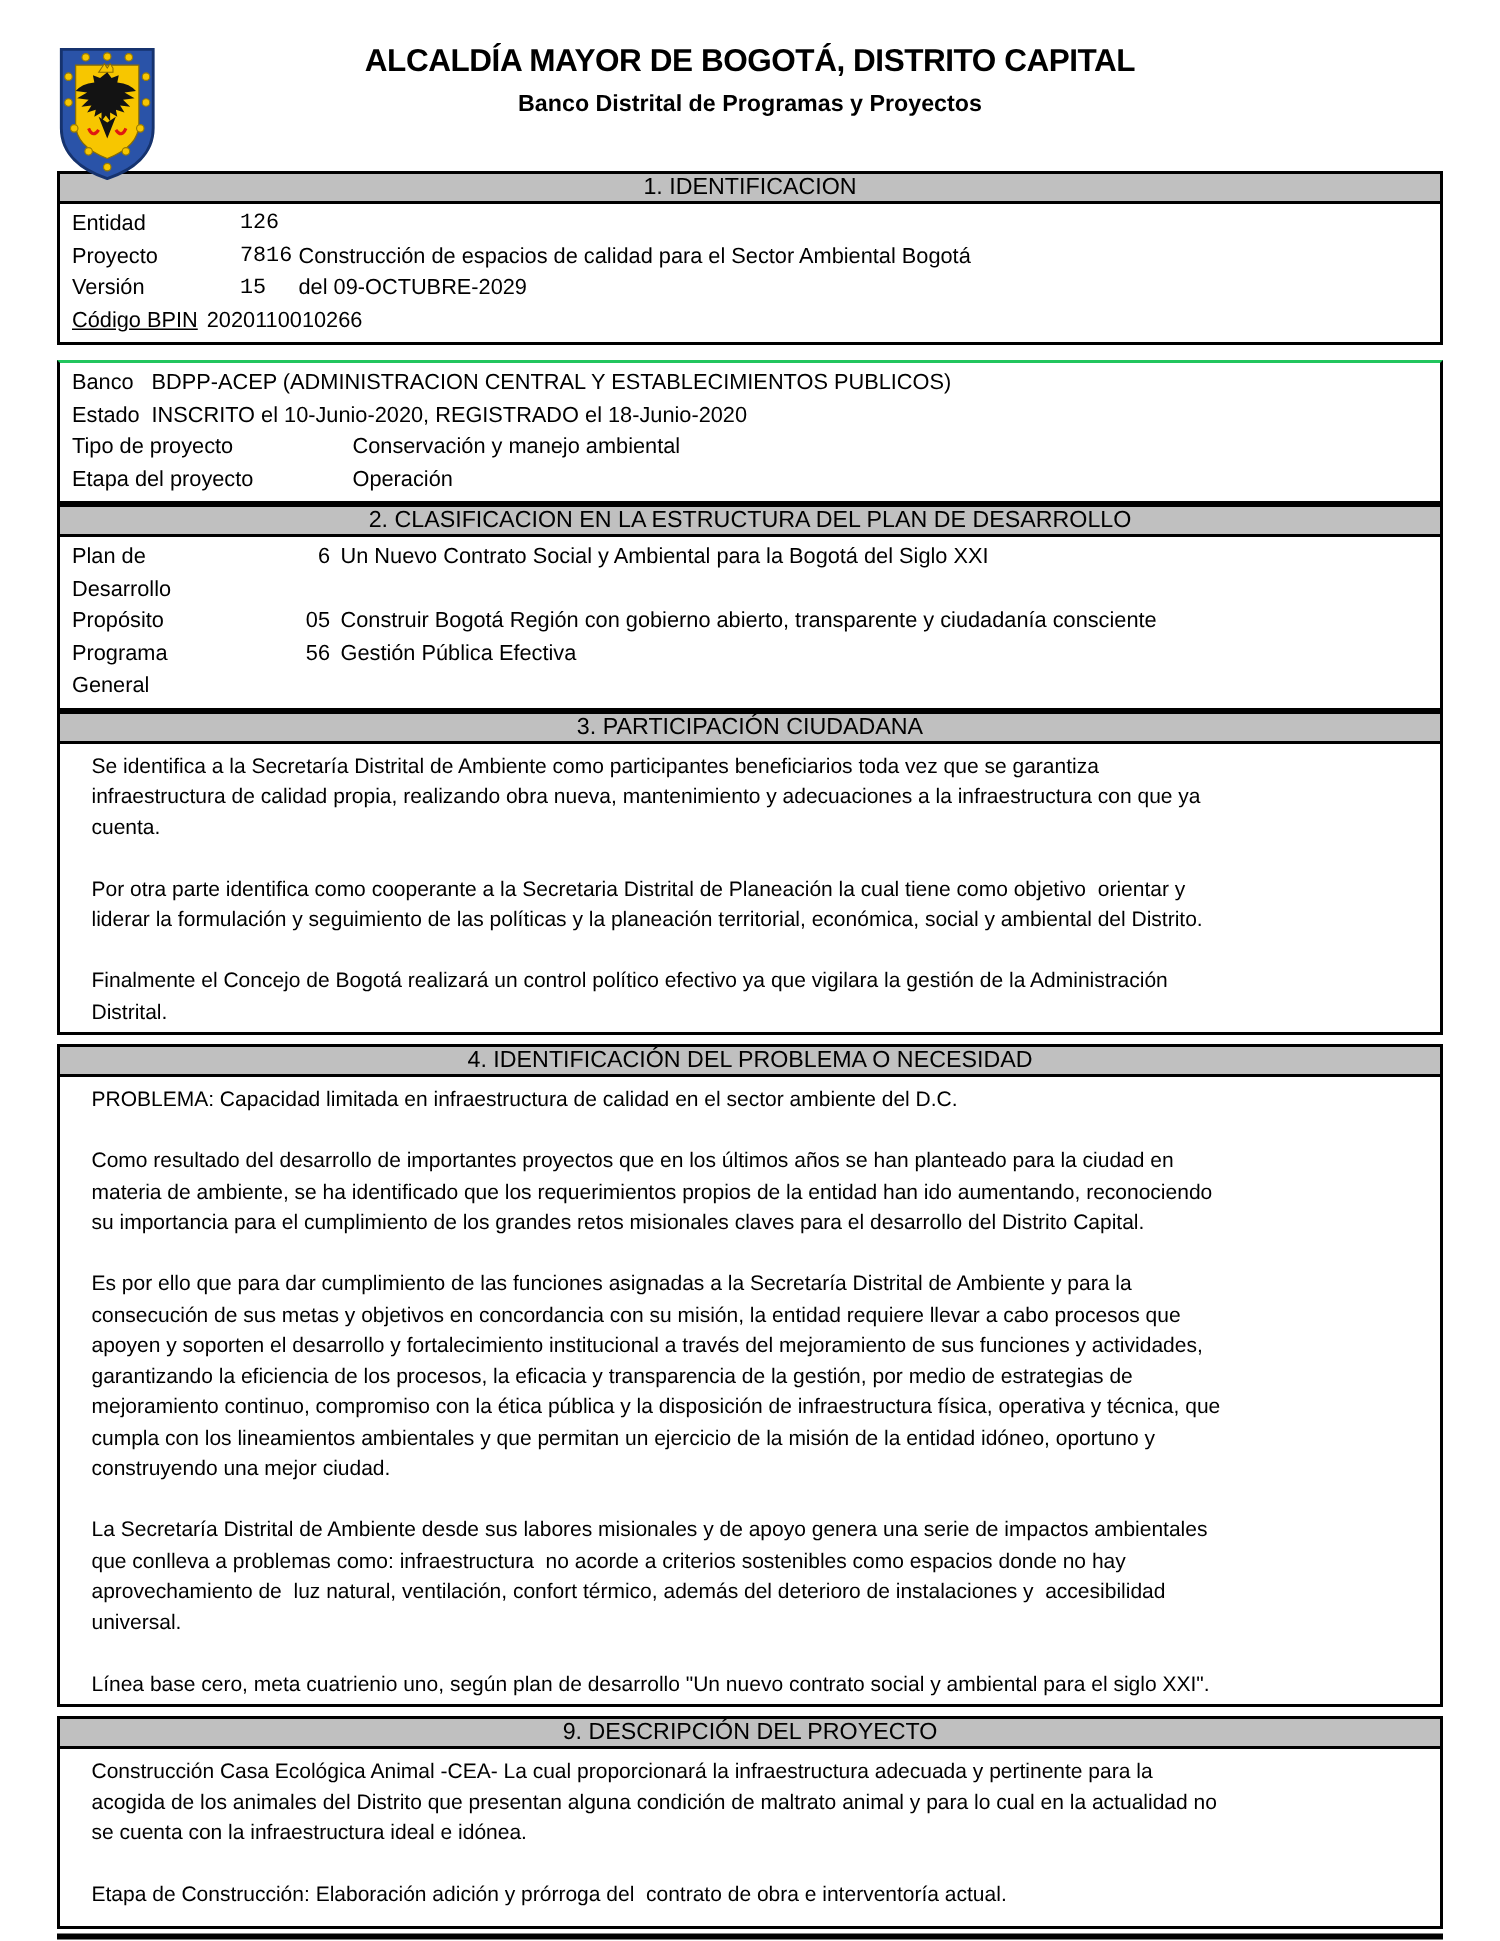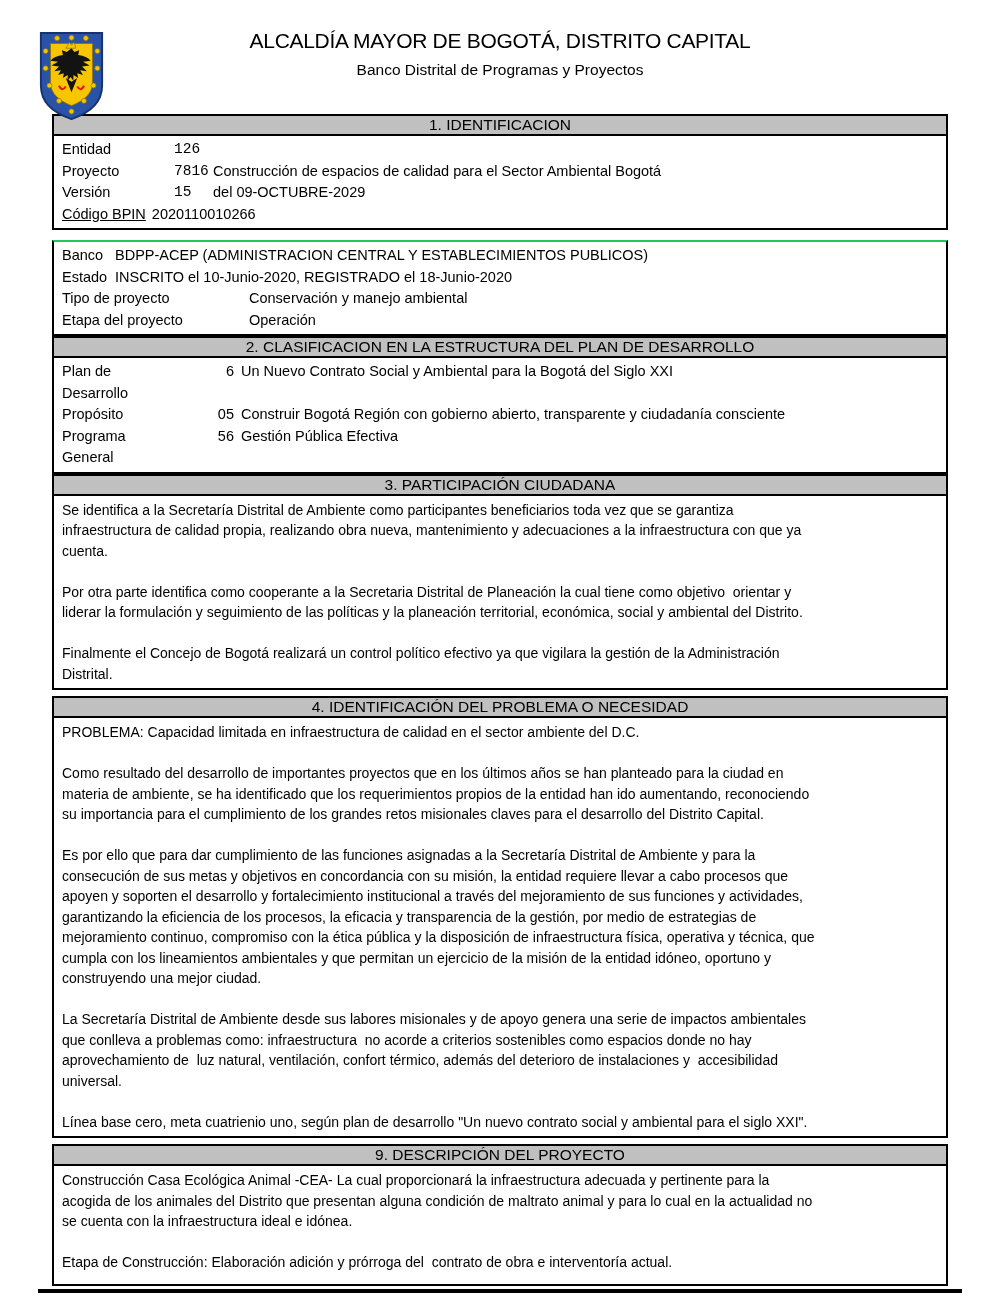--- a/index.html
+++ b/index.html
@@ -3,27 +3,27 @@
 <meta charset="utf-8">
 <style>
   * { margin:0; padding:0; box-sizing:border-box; }
   html,body { background:#ffffff; }
   .page {
     width:1000px; height:1294px; overflow:hidden; position:relative;
     background:#ffffff; color:#000;
     font-family:"Liberation Sans", sans-serif;
   }
   
-  .doc-header { position:relative; height:114px; padding-top:28px; }
+  .doc-header { position:relative; height:114px; padding-top:28px;font-weight:bold; }
   .coat { position:absolute; left:38px; top:30px; width:67px; height:92px; }
   .h-title   { text-align:center; font-size:21px; line-height:26px; letter-spacing:-0.3px; }
   .h-sub1    { text-align:center; font-size:15.5px; line-height:20px; margin-top:6px; }
   .h-sub2    { text-align:center; font-size:17px;  line-height:22px; margin-top:6px; }
   
-  .content { margin:0 52px; }
+  .content { margin:0 38px; }
   .bar {
     border:2px solid #000; background:#c0c0c0;
     height:22px; line-height:18px; padding-top:0;
     display:flex; align-items:center; justify-content:center;
     font-size:15.5px;
   }
   .box {
     border:2px solid #000; border-top:none;
     padding:3px 8px; font-size:14.5px;
   }
@@ -32,21 +32,21 @@
   .kv-row { display:flex; line-height:21.5px; }
   .lbl    { flex:none; }
   .w-s1   { width:112px; }
   .w-sm   { width:53px; }
   .w-lg   { width:187px; }
   .w-md   { width:112px; }
   .num    { flex:none; width:32px; text-align:left; margin-right:7px;font-family:Liberation Mono, monospace; }
   .num2   { flex:none; width:60px; text-align:right; margin-right:7px; }
   .inline .lbl { width:auto; margin-right:6px;text-decoration:underline; }
   .val    { flex:1; }
-  .textbox { padding:4px 8px; }
+  .textbox { padding:4px 21px; }
   .para { white-space:pre-wrap; font-size:14px; line-height:20.5px; }
   .para + .para { margin-top:20.5px; }
   .pad-b { padding-bottom:11px; }
   
   .footer-rule { height:4px; background:#000; margin:3px 38px 0; }
 </style>
 </head>
 <body>
 
 <div class="page">

